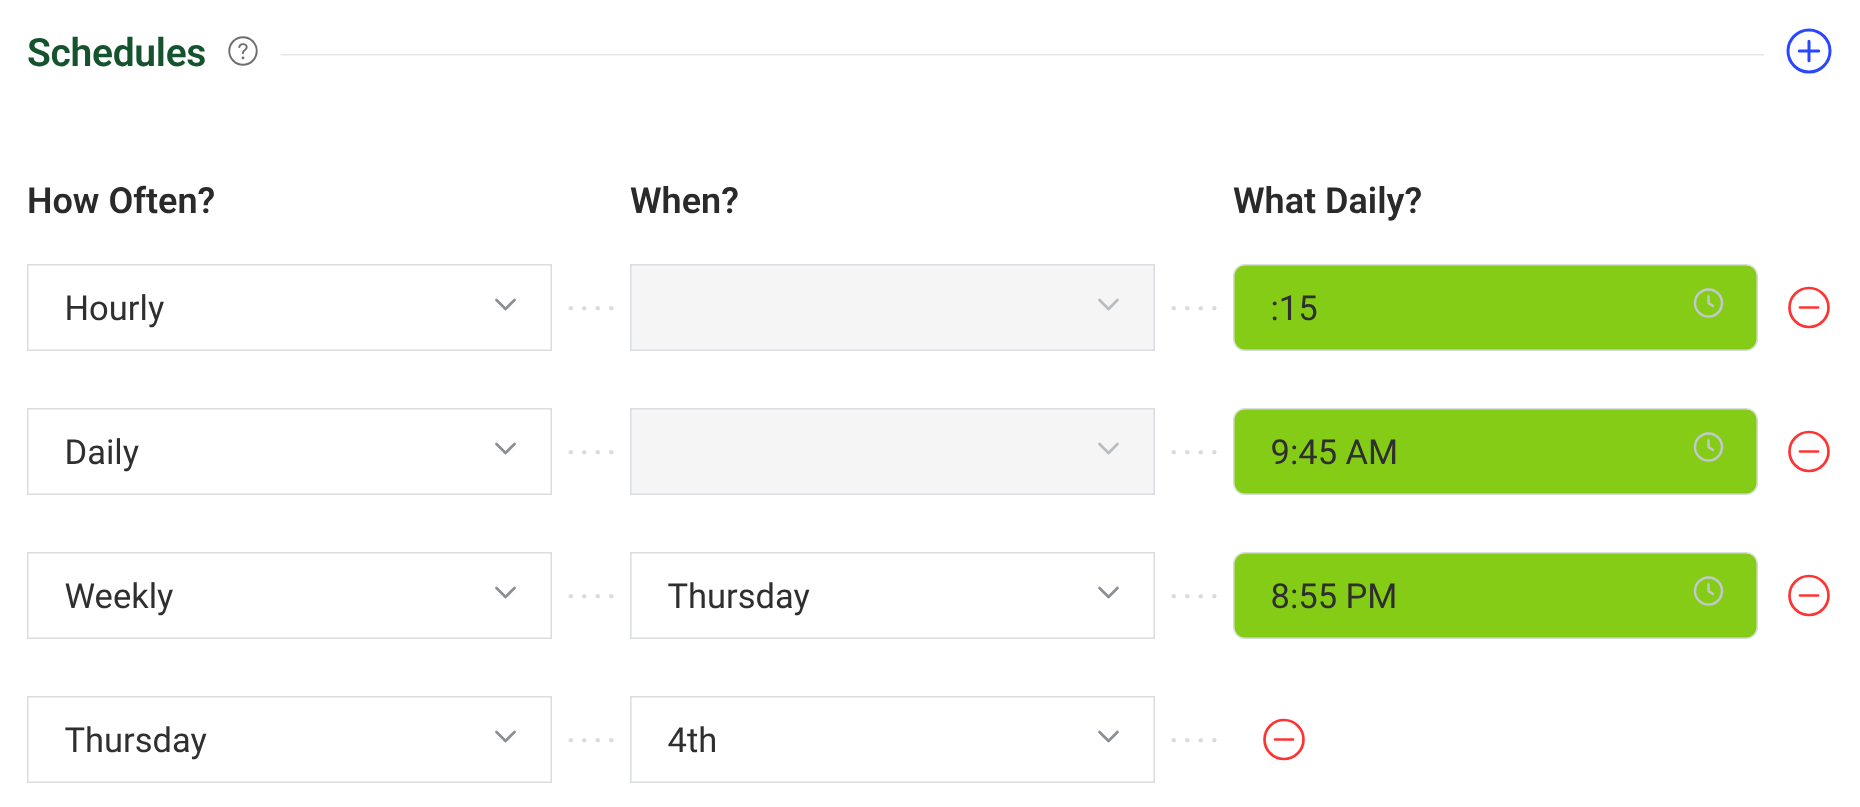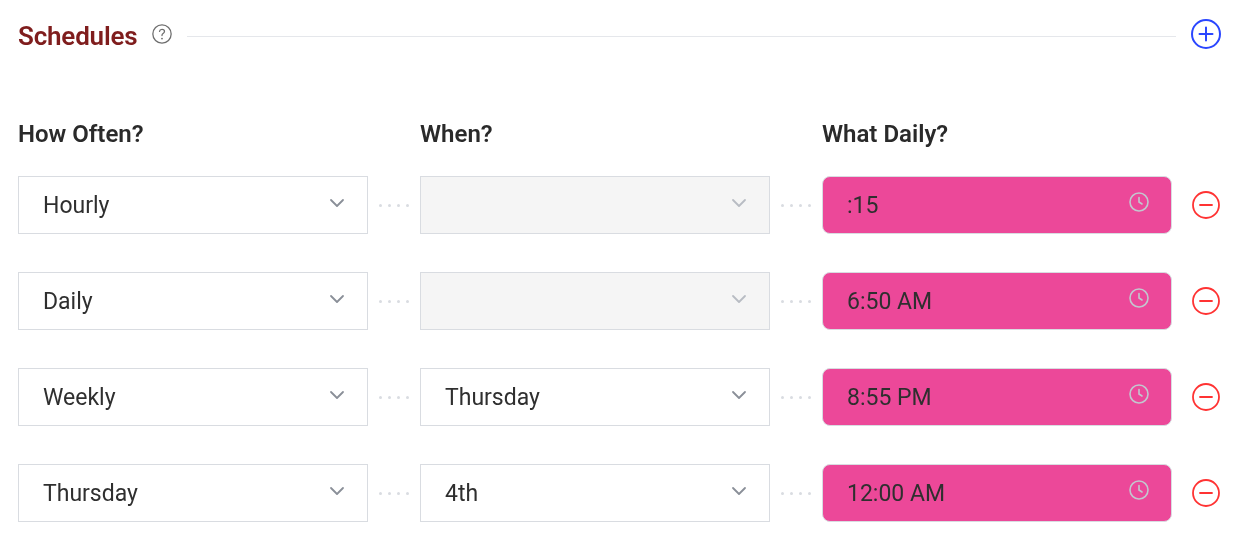--- a/index.html
+++ b/index.html
@@ -14,21 +14,21 @@
     .section-header {
       display: flex;
       align-items: center;
       gap: 14px;
       margin-bottom: 66px;
     }
     .section-title {
       font-size: 26px;
       font-weight: 600;
       letter-spacing: -0.2px;
-      color: #7f1d1d;
+      color: #14532d;
     }
     .help-icon, .add-icon, .remove-icon {
       display: inline-flex;
       align-items: center;
       justify-content: center;
     }
     .help-icon svg { width: 22px; height: 22px; }
     .divider-line {
       flex: 1;
       height: 1px;
@@ -76,21 +76,21 @@
       cursor: default;
     }
     .select .chev svg { width: 20px; height: 20px; }
     .select.disabled .chev svg path { stroke: #b8bcc3; }
 
     .timepick {
       width: 350px;
       height: 58px;
       border: 1px solid #d9dce1;
       border-radius: 8px;
-      background: #ec4899;
+      background: #84cc16;
       display: flex;
       align-items: center;
       justify-content: space-between;
       padding: 0 20px 0 24px;
       font-size: 23px;
       color: #2f2f2f;
       cursor: pointer;
     }
     .timepick .clock svg { width: 24px; height: 24px; }
 
@@ -230,21 +230,21 @@
           </svg>
       </span>
     </div>
     <div class="dots">
         <span></span>
         <span></span>
         <span></span>
         <span></span>
       </div>
     <div class="timepick">
-      <span class="val">6:50 AM</span>
+      <span class="val">9:45 AM</span>
       <span class="clock">
         <svg viewBox="0 0 24 24" fill="none">
           <circle cx="12" cy="12" r="9" stroke="#c3c7cf" stroke-width="1.6"></circle>
           <path d="M12 7.5V12l3 2" stroke="#c3c7cf" stroke-width="1.6" stroke-linecap="round"></path>
         </svg>
       </span>
     </div>
     <span class="remove-btn">
       <span class="remove-icon">
         <svg viewBox="0 0 30 30" fill="none">
@@ -325,29 +325,20 @@
             <path d="M4 7l6 6 6-6" stroke="#8a8f98" stroke-width="1.8" stroke-linecap="round" stroke-linejoin="round"></path>
           </svg>
       </span>
     </div>
     <div class="dots">
         <span></span>
         <span></span>
         <span></span>
         <span></span>
       </div>
-    <div class="timepick">
-      <span class="val">12:00 AM</span>
-      <span class="clock">
-        <svg viewBox="0 0 24 24" fill="none">
-          <circle cx="12" cy="12" r="9" stroke="#c3c7cf" stroke-width="1.6"></circle>
-          <path d="M12 7.5V12l3 2" stroke="#c3c7cf" stroke-width="1.6" stroke-linecap="round"></path>
-        </svg>
-      </span>
-    </div>
     <span class="remove-btn">
       <span class="remove-icon">
         <svg viewBox="0 0 30 30" fill="none">
           <circle cx="15" cy="15" r="13" stroke="#ff3333" stroke-width="1.8"></circle>
           <path d="M9 15h12" stroke="#ff3333" stroke-width="1.8" stroke-linecap="round"></path>
         </svg>
       </span>
     </span>
   </div>
 </div>

